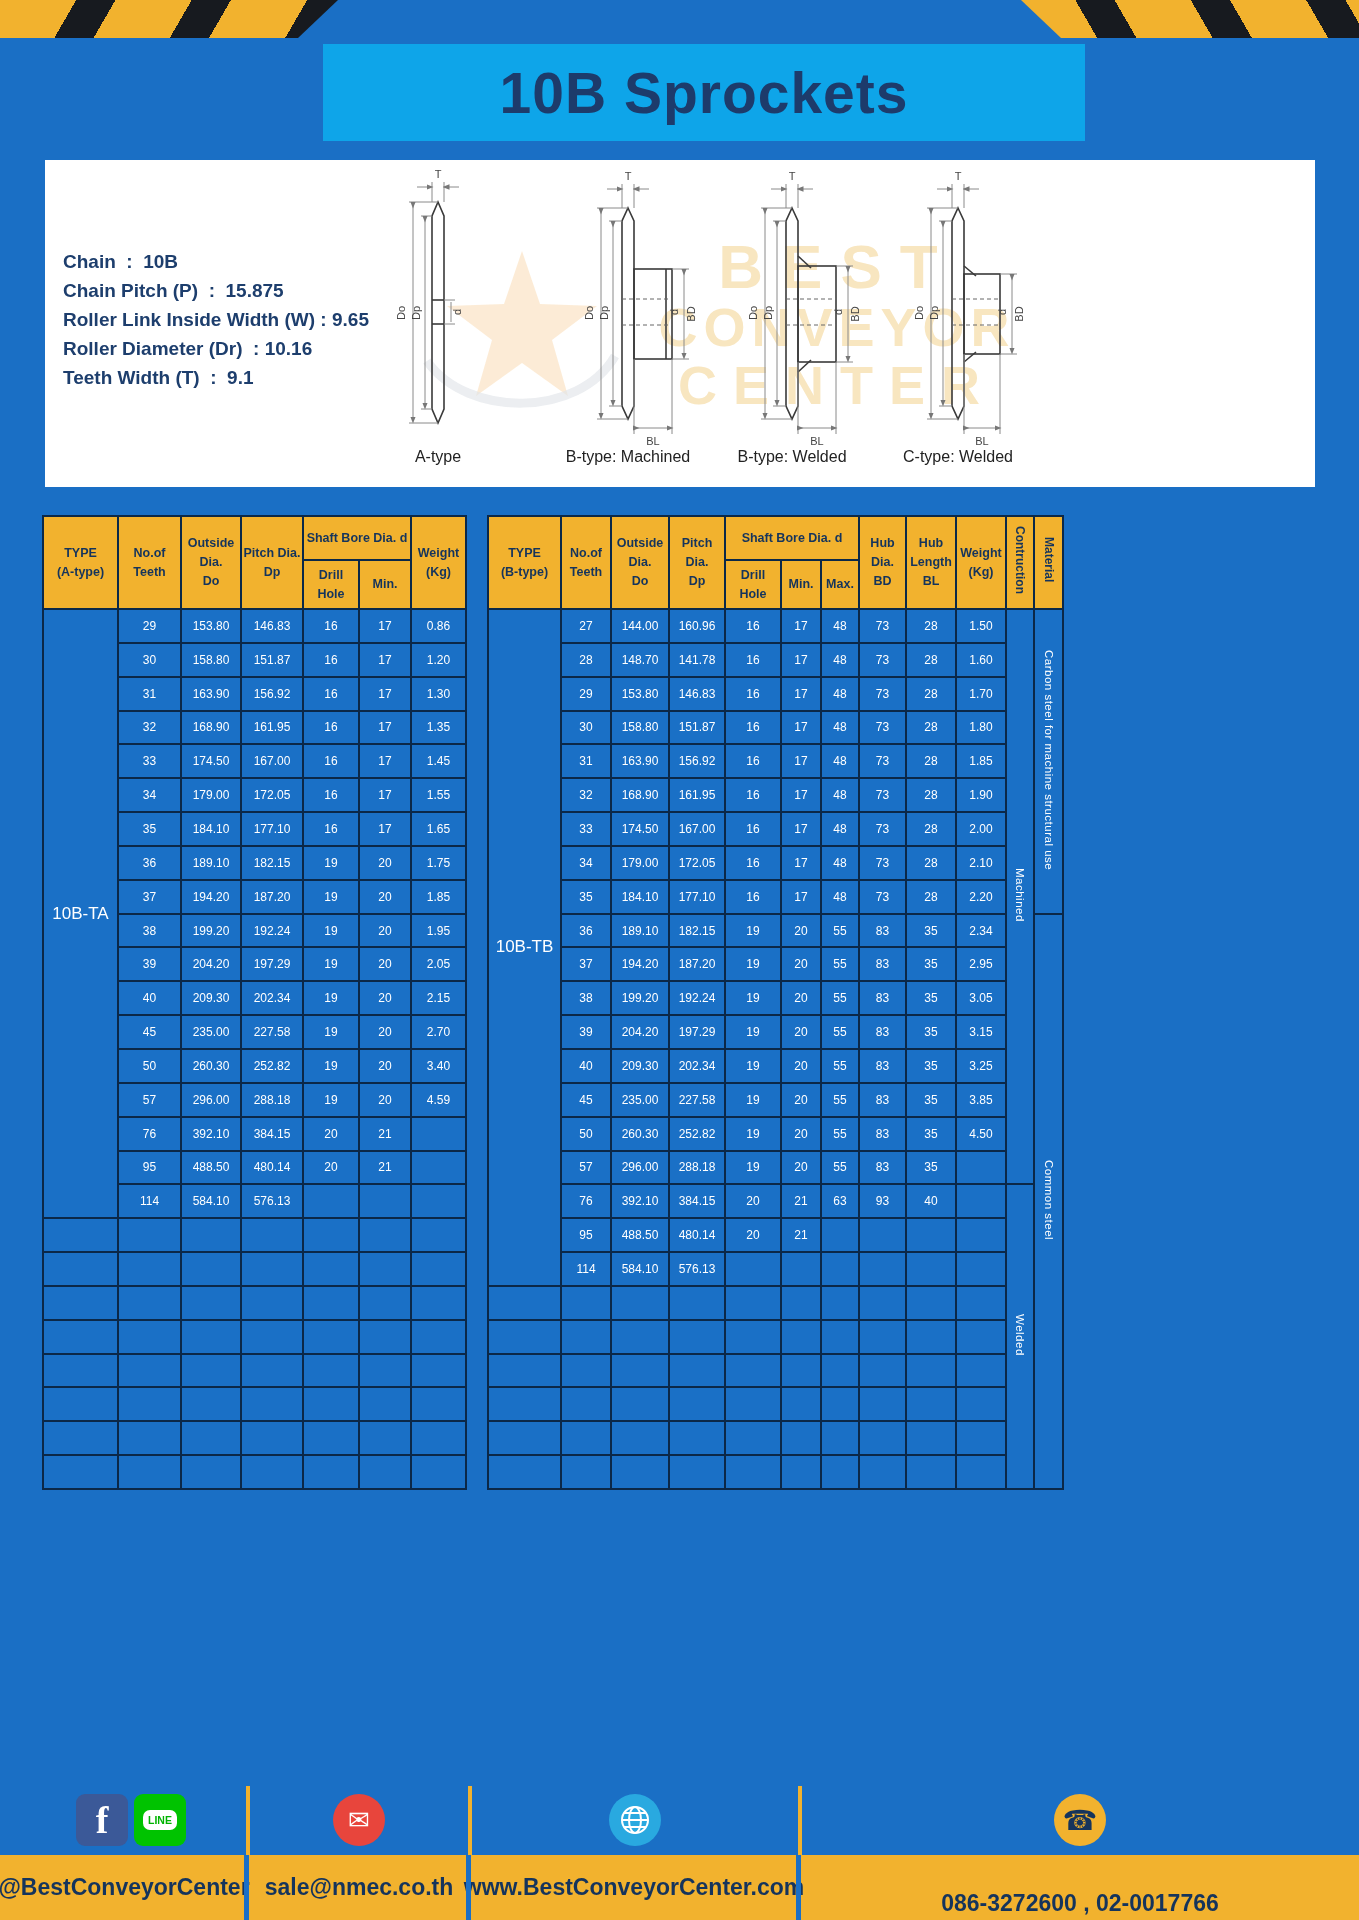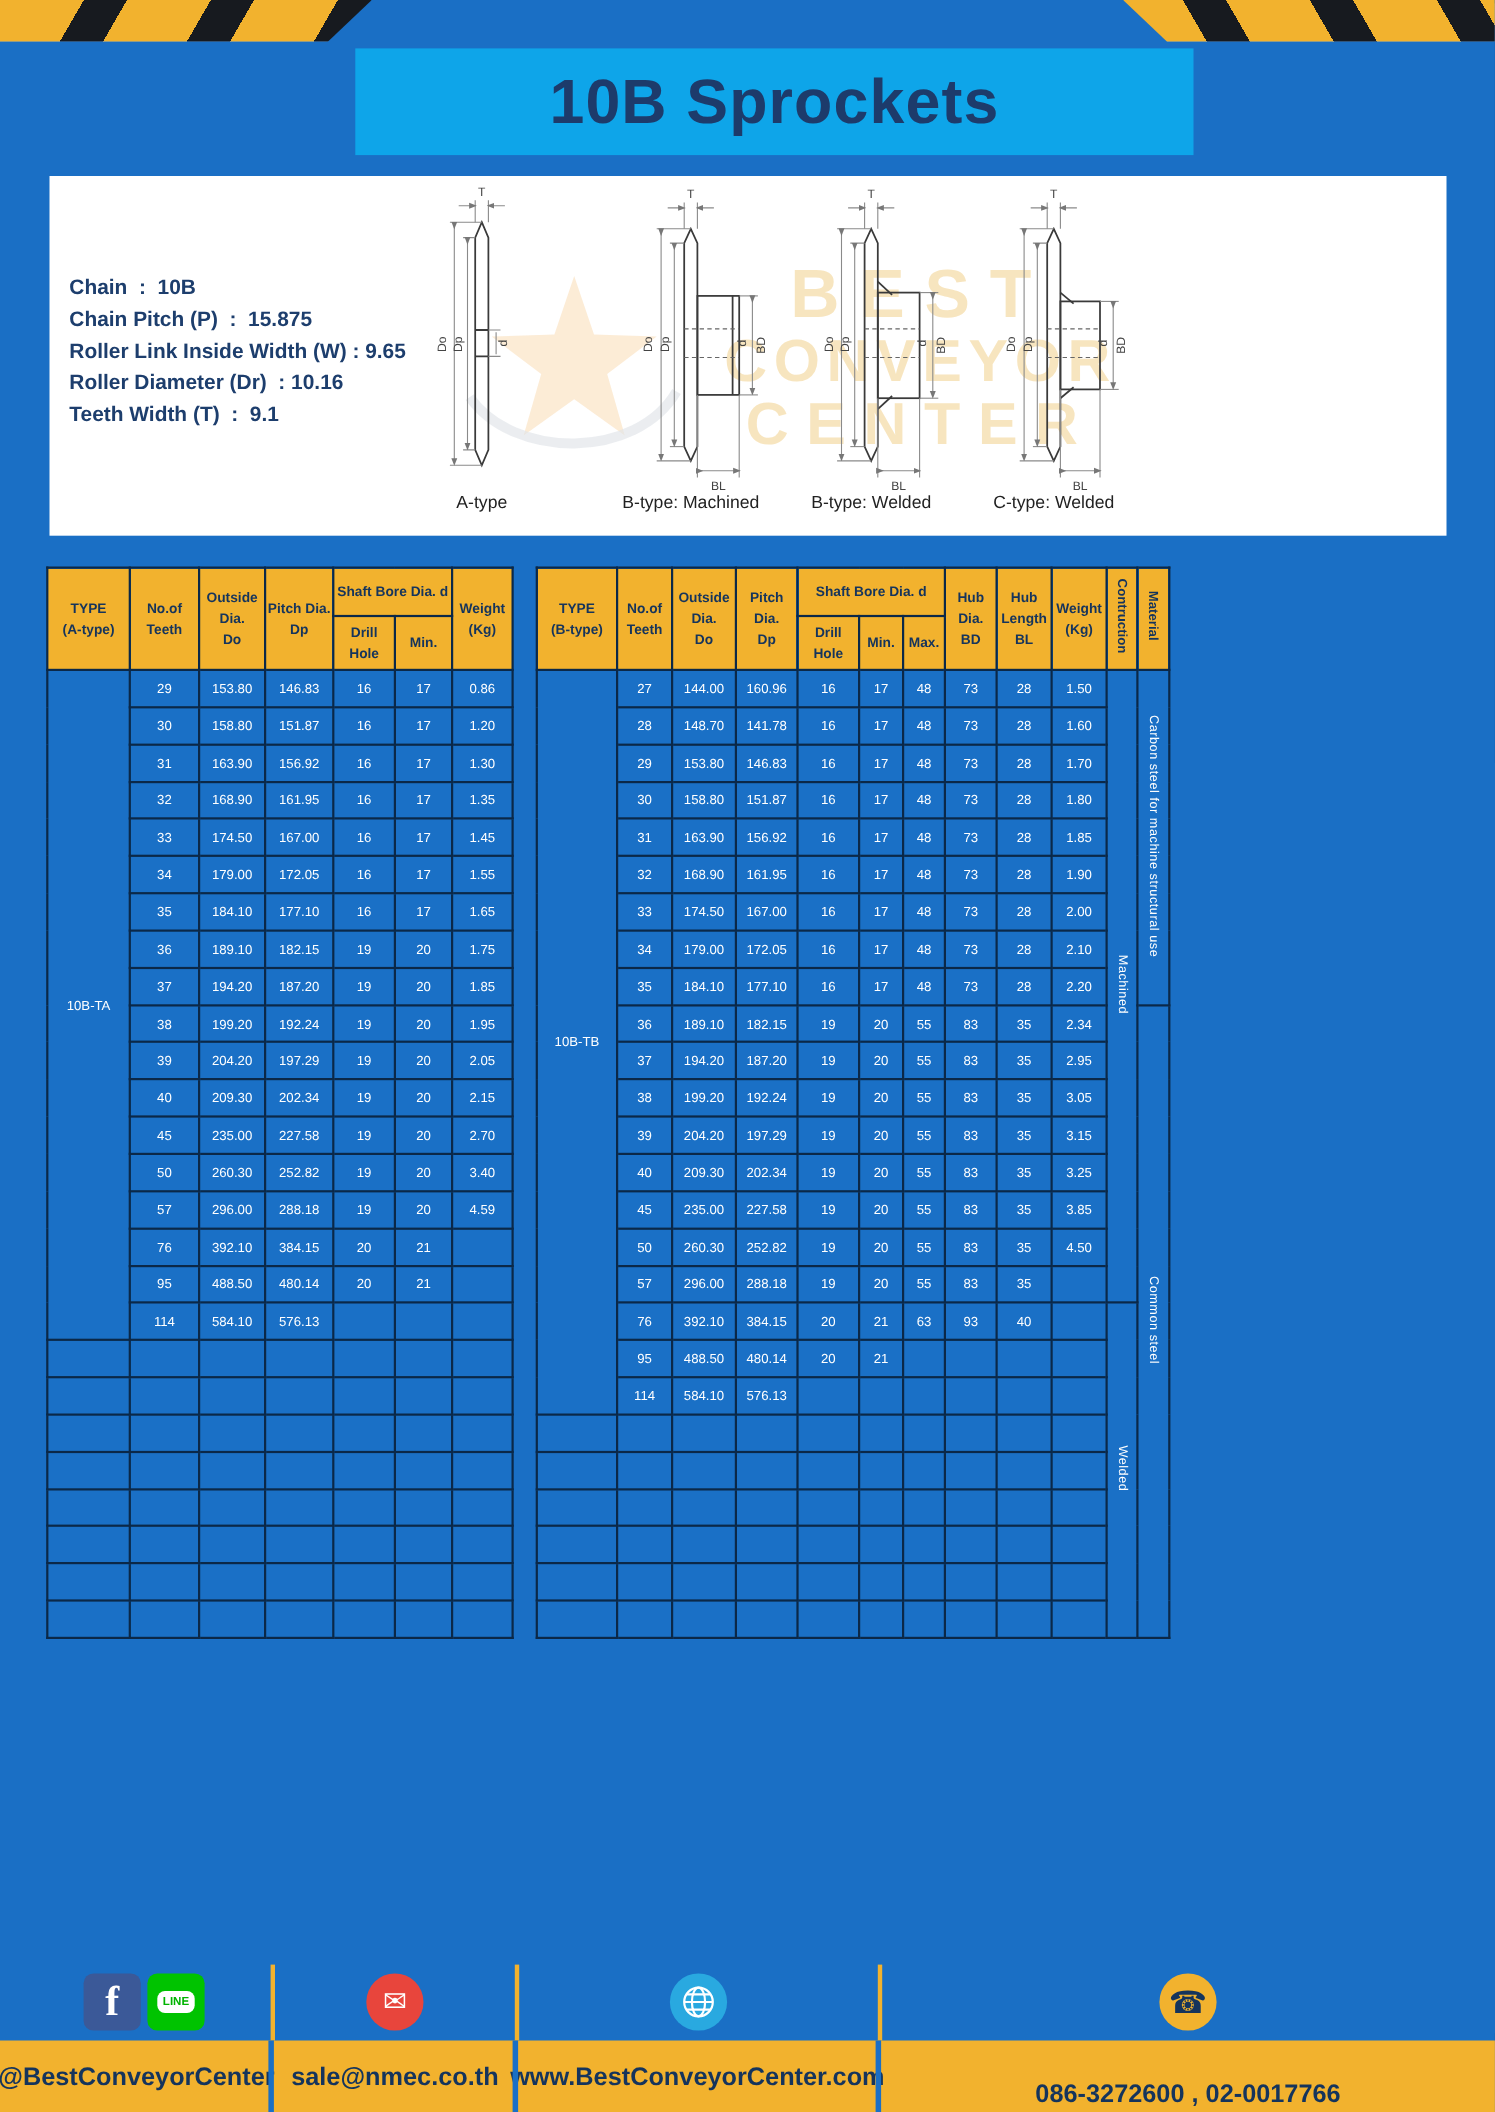--- a/index.html
+++ b/index.html
@@ -29,21 +29,21 @@
 
   
   .tbl{position:absolute;top:515px;}
   .tbl table{border-collapse:collapse;table-layout:fixed;}
   .tbl th,.tbl td{border:2px solid #0b2848;padding:0;text-align:center;vertical-align:middle;overflow:hidden;}
   .tbl thead th{background:#f2b22e;color:#15345c;font-weight:bold;font-size:12.5px;line-height:1.5;white-space:pre-line;}
   .tbl thead tr.h1{height:44px;}
   .tbl thead tr.h2{height:49px;}
   .tbl tbody tr{height:33.85px;}
   .tbl tbody td{background:#1a70c6;color:#ffffff;font-size:12px;}
-  .tbl tbody td.type-cell{font-size:12px;}
+  .tbl tbody td.type-cell{font-size:17px;}
   .vspan{writing-mode:vertical-rl;text-orientation:mixed;display:inline-block;}
   th .vspan{font-size:12px;}
   td .vspan{font-size:11.5px;letter-spacing:.5px;}
 
   
   #icon-strip{position:absolute;left:0;top:1786px;width:100%;height:69px;}
   .strip-sep{position:absolute;top:0;width:4px;height:100%;background:#f2b22e;}
   .sq-icon,.circle-icon{position:absolute;top:8px;width:52px;height:52px;display:flex;align-items:center;justify-content:center;}
   .sq-icon{border-radius:9px;}
   .circle-icon{border-radius:50%;}

